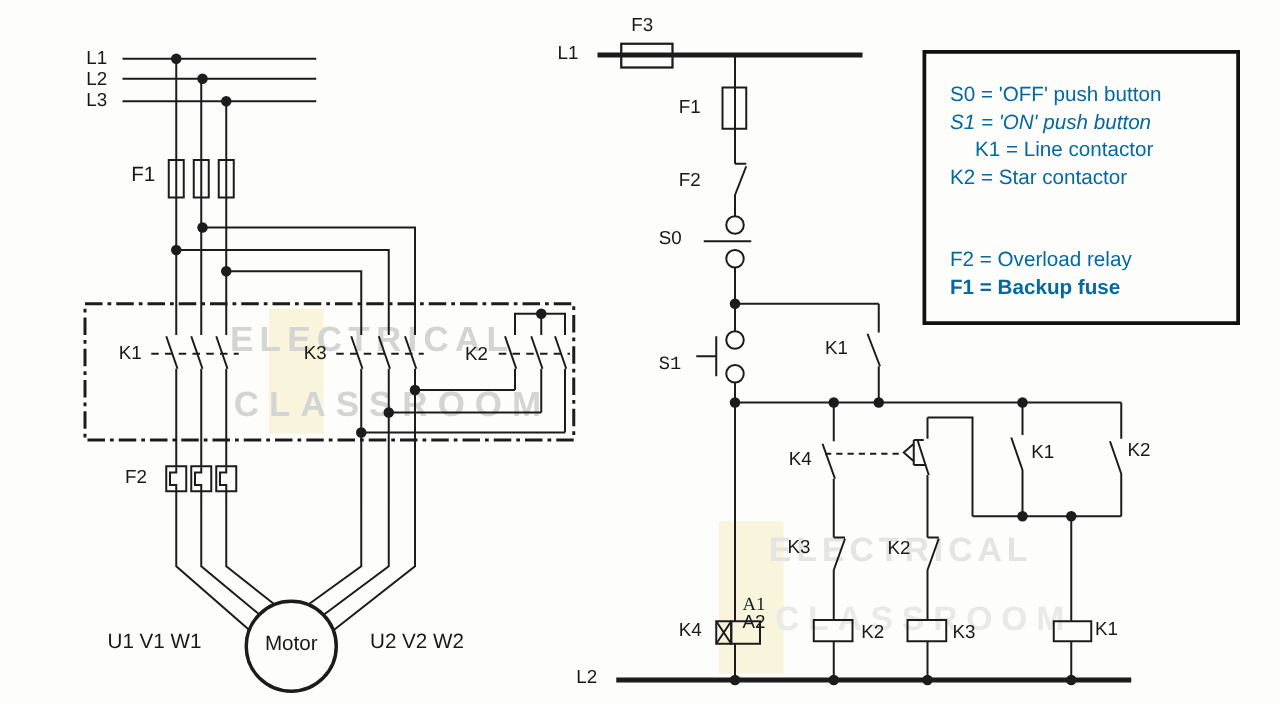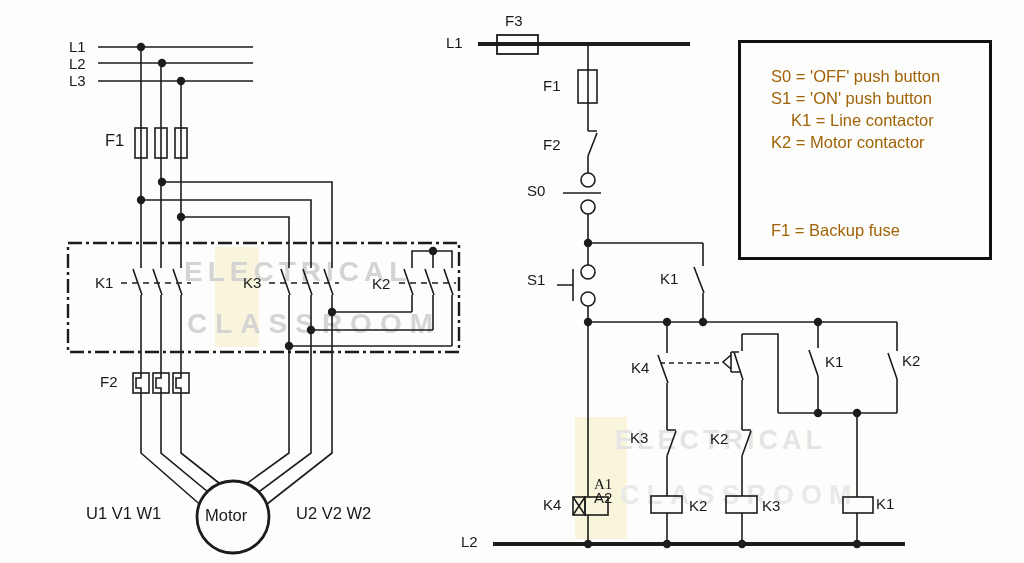--- a/index.html
+++ b/index.html
@@ -3,24 +3,24 @@
 <meta charset="utf-8">
 <style>
   html,body{margin:0;padding:0;}
   #stage{position:relative;width:1024px;height:563px;background:#fdfdfc;overflow:hidden;
          font-family:"Liberation Sans",sans-serif;}
   svg{position:absolute;left:0;top:0;}
   .lbl{position:absolute;font-size:15px;color:#191919;white-space:nowrap;line-height:1.1;}
   .lbl-lg{font-size:16.5px;}
   .legend-box{position:absolute;left:738px;top:40px;width:254px;height:220px;
               border:3px solid #111;background:#fdfdfc;box-sizing:border-box;}
-  .legend-item{position:absolute;left:30px;font-size:16.5px;color:#a16207;white-space:nowrap;}
+  .legend-item{position:absolute;left:19px;font-size:16.5px;color:#0369a1;white-space:nowrap;}
   .wm{position:absolute;font-weight:bold;white-space:nowrap;z-index:0;}
   .hl{position:absolute;z-index:0;opacity:.6;}
-  .motor-lbl{width:56px;text-align:left;}
+  .motor-lbl{width:56px;text-align:center;}
 </style>
 </head>
 <body>
 
 <div id="stage">
 
   <div class="hl" style="left:215px;top:247px;width:44px;height:100px;background:#f7f0c8;"></div>
   <div class="hl" style="left:575px;top:417px;width:52px;height:122px;background:#f7f0c8;"></div>
 
   <div class="wm" style="left:184px;top:256px;font-size:28px;letter-spacing:5px;color:#d4d4d2;">ELECTRICAL</div>
@@ -222,36 +222,37 @@
   <div class="lbl" style="left:100px;top:374px;">F2</div>
   <div class="lbl lbl-lg" style="left:86px;top:504px;">U1 V1 W1</div>
   <div class="lbl lbl-lg motor-lbl" style="left:205px;top:506px;">Motor</div>
   <div class="lbl lbl-lg" style="left:296px;top:504px;">U2 V2 W2</div>
 
   <div class="lbl" style="left:505px;top:13px;text-align:right;">F3</div>
   <div class="lbl" style="left:446px;top:35px;">L1</div>
   <div class="lbl" style="left:543px;top:78px;">F1</div>
   <div class="lbl" style="left:543px;top:137px;">F2</div>
   <div class="lbl" style="left:527px;top:183px;text-align:center;">S0</div>
-  <div class="lbl" style="left:527px;top:272px;">S1</div>
+  <div class="lbl" style="left:527px;top:284px;font-family:Liberation Mono, monospace;">S1</div>
   <div class="lbl" style="left:660px;top:271px;">K1</div>
   <div class="lbl" style="left:631px;top:360px;">K4</div>
   <div class="lbl" style="left:825px;top:354px;">K1</div>
   <div class="lbl" style="left:902px;top:353px;">K2</div>
   <div class="lbl" style="left:630px;top:430px;">K3</div>
   <div class="lbl" style="left:710px;top:431px;">K2</div>
   <div class="lbl" style="left:543px;top:497px;">K4</div>
   <div class="lbl" style="left:594px;top:476px;font-family:Liberation Serif, serif;">A1</div>
   <div class="lbl" style="left:594px;top:490px;text-align:center;">A2</div>
   <div class="lbl" style="left:689px;top:498px;">K2</div>
   <div class="lbl" style="left:762px;top:498px;">K3</div>
   <div class="lbl" style="left:876px;top:496px;">K1</div>
   <div class="lbl" style="left:461px;top:534px;">L2</div>
 
   <div class="legend-box">
     <div class="legend-item" style="top:24px;">S0 = 'OFF' push button</div>
-    <div class="legend-item" style="top:46px;">S1 = 'ON' push button</div>
+    <div class="legend-item" style="top:46px;font-style:italic;">S1 = 'ON' push button</div>
     <div class="legend-item" style="top:68px;margin-left:20px;">K1 = Line contactor</div>
-    <div class="legend-item" style="top:90px;">K2 = Motor contactor</div>
-    <div class="legend-item" style="top:178px;">F1 = Backup fuse</div>
+    <div class="legend-item" style="top:90px;">K2 = Star contactor</div>
+    <div class="legend-item" style="top:156px;">F2 = Overload relay</div>
+    <div class="legend-item" style="top:178px;font-weight:bold;">F1 = Backup fuse</div>
   </div>
 
 </div>
 
 </body></html>

